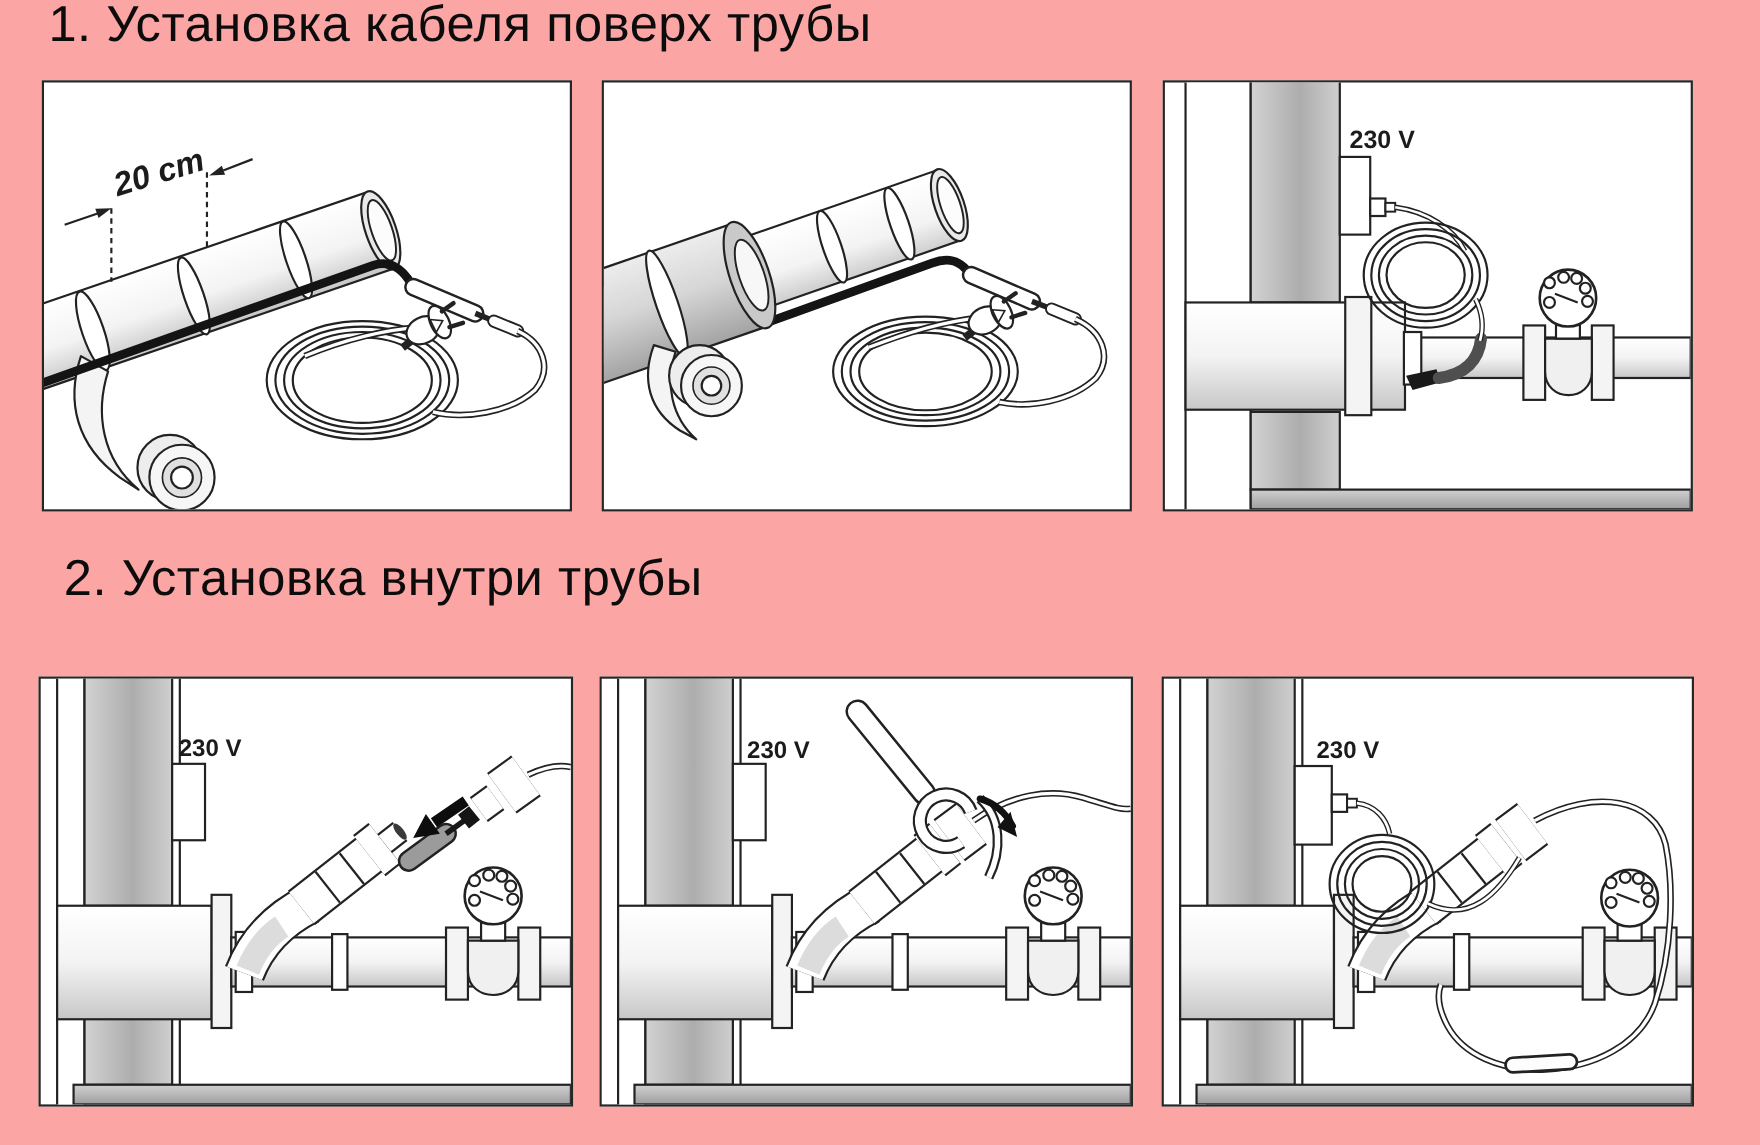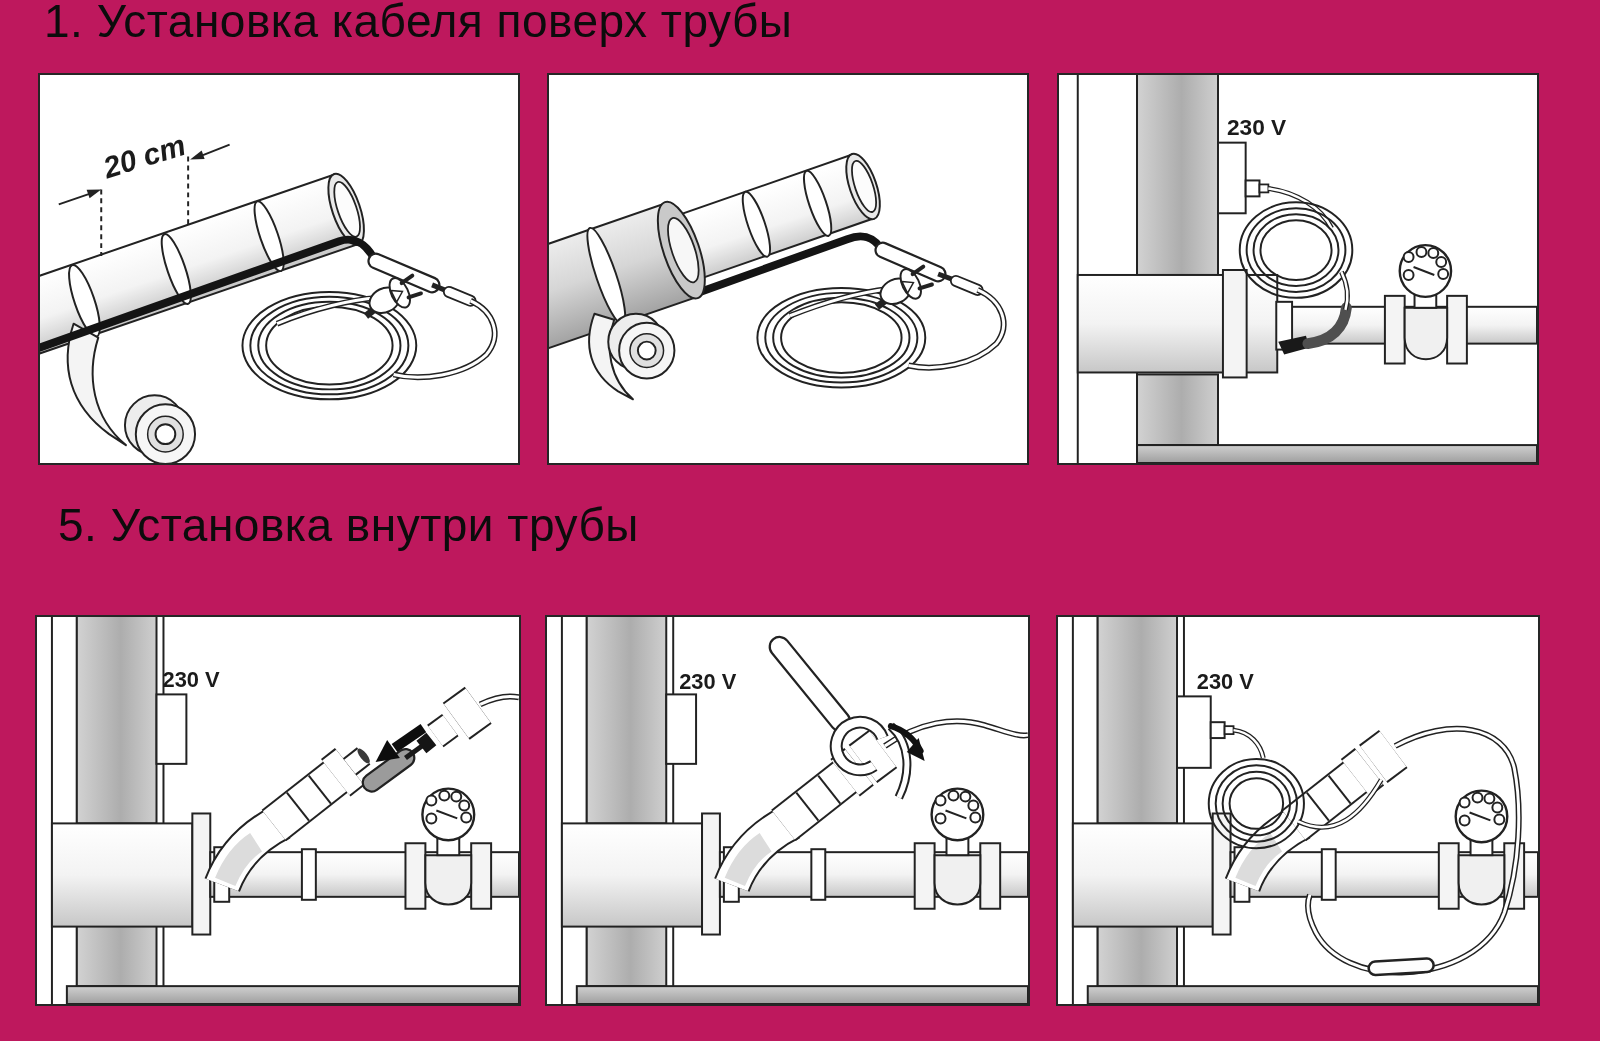--- a/index.html
+++ b/index.html
@@ -1,35 +1,35 @@
 <!DOCTYPE html>
 <html><head>
 <meta charset="utf-8">
 <style>
   html,body{margin:0;padding:0;background:#fff;}
   body{width:1600px;height:1041px;position:relative;font-family:"Liberation Sans",sans-serif;}
-  .canvas{position:absolute;left:0;top:0;width:1600px;height:1041px;background:#be185d;overflow:hidden;}
+  .canvas{position:absolute;left:0;top:0;width:1600px;height:1041px;background:#fca5a5;overflow:hidden;}
   .heading{position:absolute;margin:0;font-weight:400;font-size:46px;line-height:1.12;
            color:#0c0c0c;letter-spacing:.5px;white-space:nowrap;}
   .panel{position:absolute;border:2px solid #262626;background:#fff;box-sizing:border-box;}
   .panel svg{display:block;width:100%;height:100%;}
   svg text{font-family:"Liberation Sans",sans-serif;fill:#1b1b1b;}
   .volt{font-size:23px;font-weight:600;}
   .dim{font-size:30px;font-weight:600;font-style:italic;}
   .wf{fill:#ffffff;stroke:#222222;stroke-width:2;}
   .lf{fill:#f4f4f4;stroke:#222222;stroke-width:2;}
   .ln{fill:none;stroke:#222222;stroke-width:2;}
 </style>
 </head>
 <body>
 
 <div class="canvas">
 
   <h1 class="heading" style="left:44px;top:-4px;">1. Установка кабеля поверх трубы</h1>
-  <h1 class="heading" style="left:58px;top:500px;">5. Установка внутри трубы</h1>
+  <h1 class="heading" style="left:58px;top:500px;">2. Установка внутри трубы</h1>
 
   <div class="panel" style="left:38px;top:73px;width:482px;height:392px;">
     <svg viewBox="0 0 484 390" preserveAspectRatio="none">
       <defs>
         <linearGradient id="g1p" gradientUnits="userSpaceOnUse" x1="-30" y1="212" x2="-6" y2="282">
           <stop offset="0" stop-color="#ffffff"></stop>
             <stop offset="0.55" stop-color="#f3f3f3"></stop>
             <stop offset="1" stop-color="#c7c7c7"></stop>
         </linearGradient>
       </defs>

